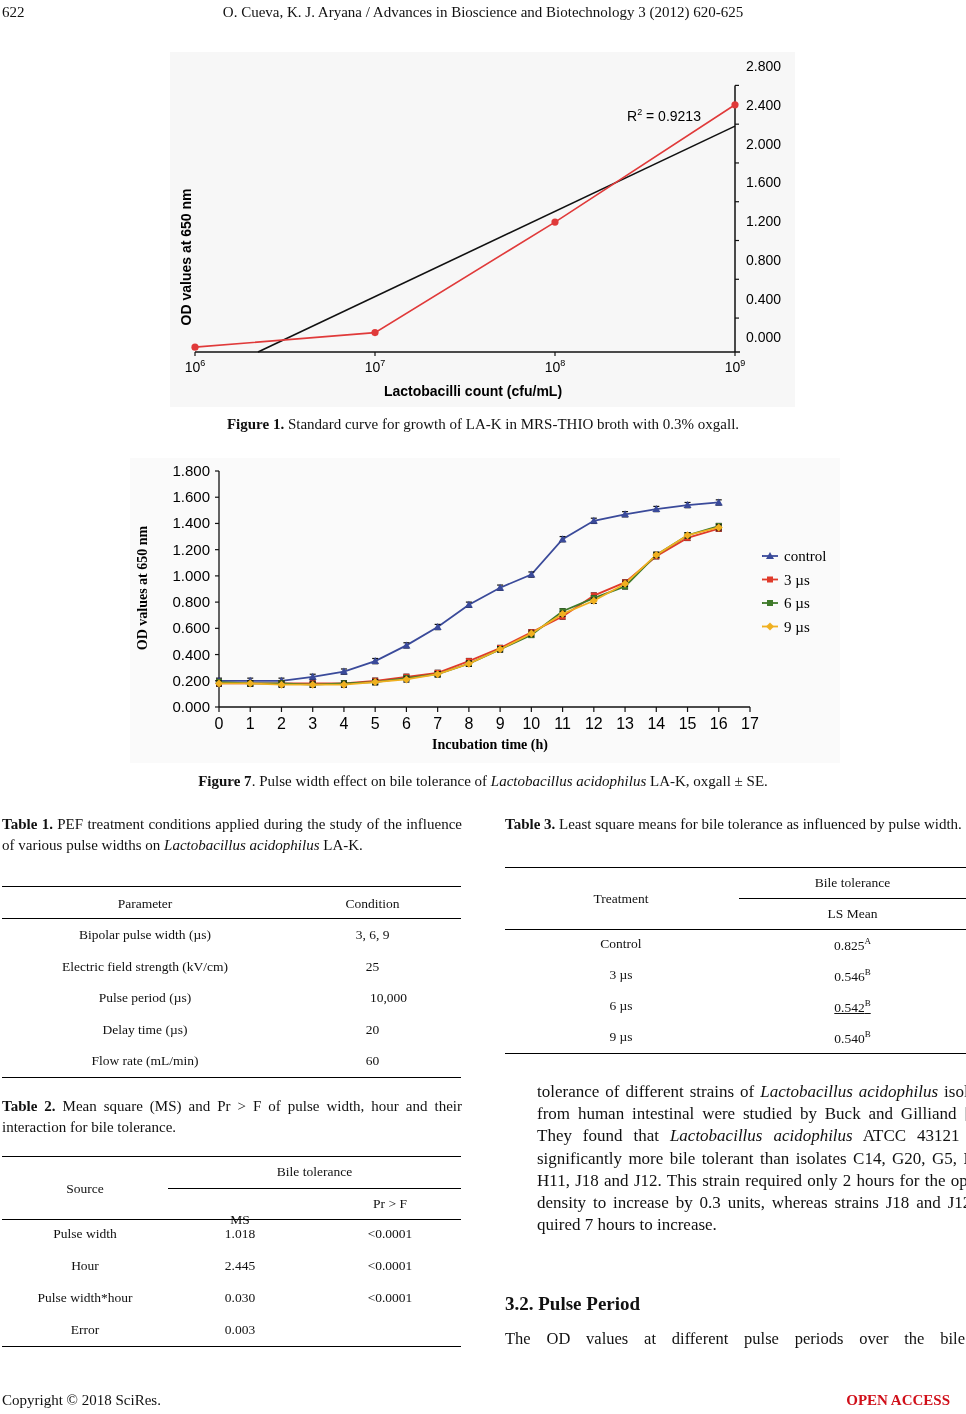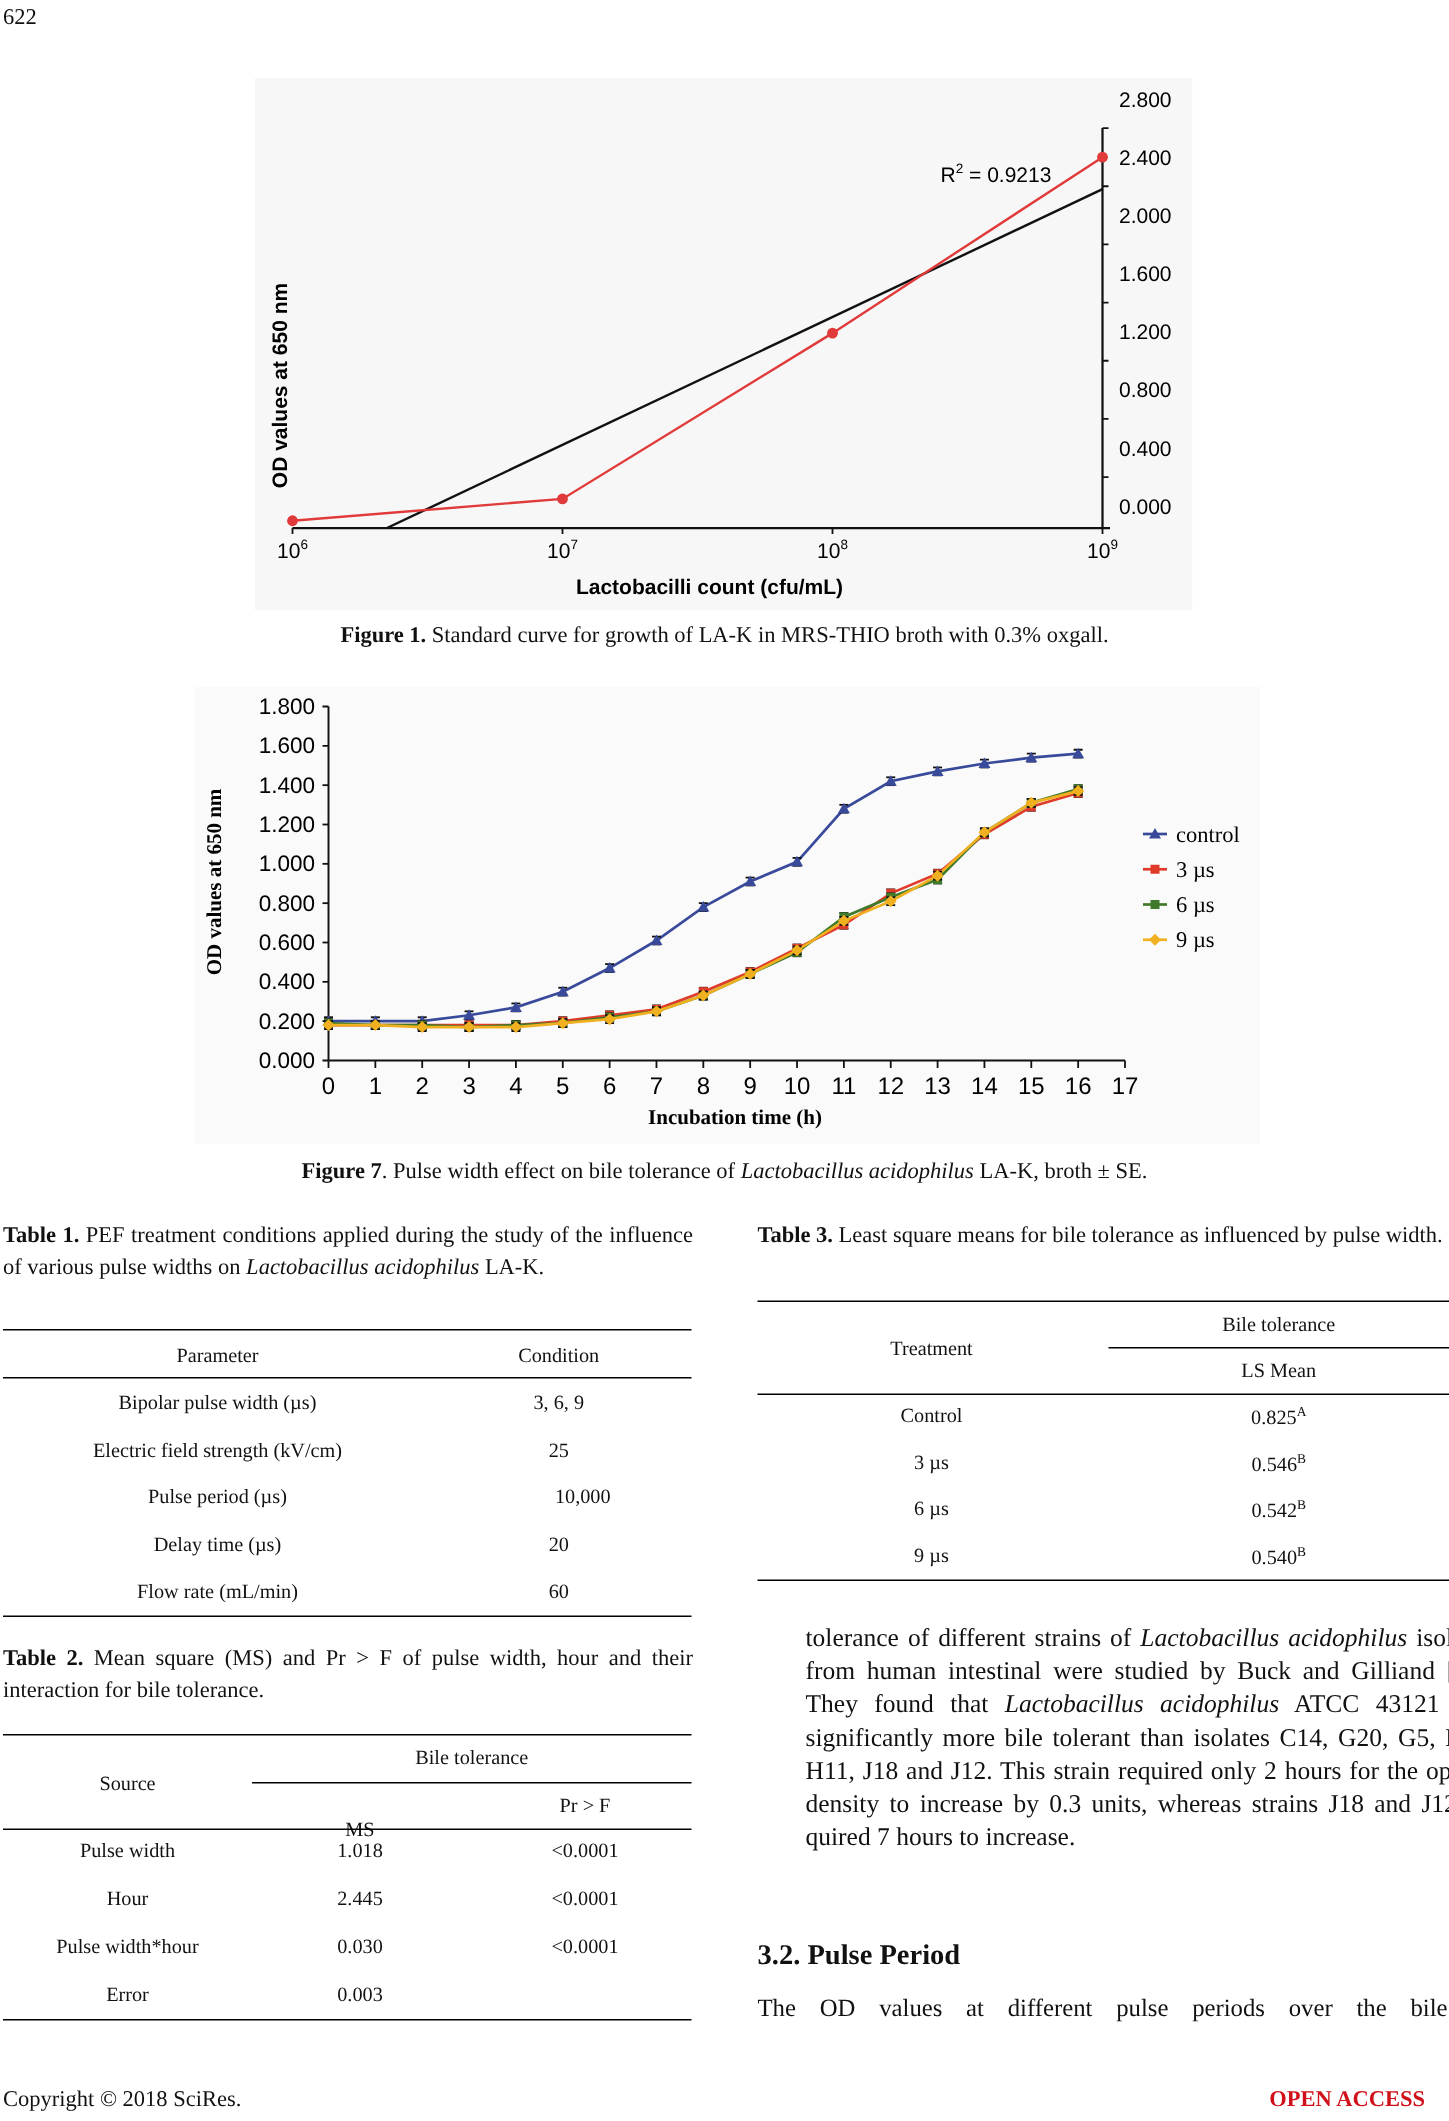--- a/index.html
+++ b/index.html
@@ -20,20 +20,21 @@
   .oa { color: #d0101a; font-weight: bold; font-size: 15px; }
   sup { font-size: 9px; }
   svg text { font-family: "Liberation Sans", sans-serif; }
   .serif { font-family: "Liberation Serif", serif !important; }
 </style>
 </head>
 <body>
 
 <div class="abs header">
   <span class="pg">622</span>
+  <span class="run">O. Cueva, K. J. Aryana / Advances in Bioscience and Biotechnology 3 (2012) 620-625</span>
 </div>
 
 <svg class="abs fig1" id="fig1" viewBox="0 0 625 355">
   <rect x="0" y="0" width="625" height="355" fill="#f7f7f7"></rect>
   <g id="f1-axes">
       <line x1="25" y1="300" x2="570" y2="300" stroke="#111" stroke-width="1.5"></line>
       <line x1="565" y1="300" x2="565" y2="33.389830508474574" stroke="#111" stroke-width="1.5"></line>
       <line x1="25" y1="300" x2="25" y2="304" stroke="#111" stroke-width="1.2"></line>
       <text x="25" y="320" text-anchor="middle" font-size="14"><tspan>10</tspan><tspan dy="-6" font-size="9">6</tspan></text>
       <line x1="205" y1="300" x2="205" y2="304" stroke="#111" stroke-width="1.2"></line>
@@ -439,21 +440,21 @@
       <text x="654" y="150" font-size="15" class="serif">6 µs</text>
       <line x1="632" y1="168.5" x2="648" y2="168.5" stroke="#f0b020" stroke-width="1.8"></line>
       <polygon points="640,164.5 644,168.5 640,172.5 636,168.5" fill="#f0b020"></polygon>
       <text x="654" y="173.5" font-size="15" class="serif">9 µs</text>
     </g>
   <text class="serif" x="0" y="0" transform="translate(17,130) rotate(-90)" text-anchor="middle" font-size="14" font-weight="bold">OD values at 650 nm</text>
   <text class="serif" x="360" y="291" text-anchor="middle" font-size="14" font-weight="bold">Incubation time (h)</text>
 </svg>
 
 <div class="abs cap" style="top:773px;">
-  <b>Figure 7</b><span>. Pulse width effect on bile tolerance of </span><i>Lactobacillus acidophilus</i><span> LA-K, broth ± SE.</span>
+  <b>Figure 7</b><span>. Pulse width effect on bile tolerance of </span><i>Lactobacillus acidophilus</i><span> LA-K, oxgall ± SE.</span>
 </div>
 
 <div class="abs col" style="left:2px; top:814px; width:460px;">
   <b>Table 1.</b><span> PEF treatment conditions applied during the study of the influence of various pulse widths on </span><i>Lactobacillus acidophilus</i><span> LA-K.</span>
 </div>
 <div class="abs" style="left:0; top:886px; width:462px; height:200px;">
   <div class="rule" style="left:2px; width:459px; top:0;"></div>
   <div class="cell" style="left:0; width:290px; top:10px;">Parameter</div>
   <div class="cell" style="left:290px; width:165px; top:10px;">Condition</div>
   <div class="rule" style="left:2px; width:459px; top:32px;"></div>
@@ -532,21 +533,21 @@
       <div>
         <div class="cell" style="left: 0px; width: 236px; top: 69px;">Control</div>
         <div class="cell" style="left: 236px; width: 227px; top: 69px;"><span>0.825</span><sup>A</sup></div>
       </div>
       <div>
         <div class="cell" style="left: 0px; width: 236px; top: 100px;">3 µs</div>
         <div class="cell" style="left: 236px; width: 227px; top: 100px;"><span>0.546</span><sup>B</sup></div>
       </div>
       <div>
         <div class="cell" style="left: 0px; width: 236px; top: 131px;">6 µs</div>
-        <div class="cell" style="left: 236px; width: 227px; top: 131px;"><span>0.542</span><sup>B</sup></div>
+        <div class="cell" style="left: 236px; width: 227px; top: 131px; text-decoration: underline;"><span>0.542</span><sup>B</sup></div>
       </div>
       <div>
         <div class="cell" style="left: 0px; width: 236px; top: 162px;">9 µs</div>
         <div class="cell" style="left: 236px; width: 227px; top: 162px;"><span>0.540</span><sup>B</sup></div>
       </div>
     </div>
   <div class="rule" style="left:2px; width:461px; top:186px;"></div>
 </div>
 
 <div class="abs col" style="left:505px; top:1081px; width:460px; font-size:17px; line-height:22.2px;margin-left:32px;">

